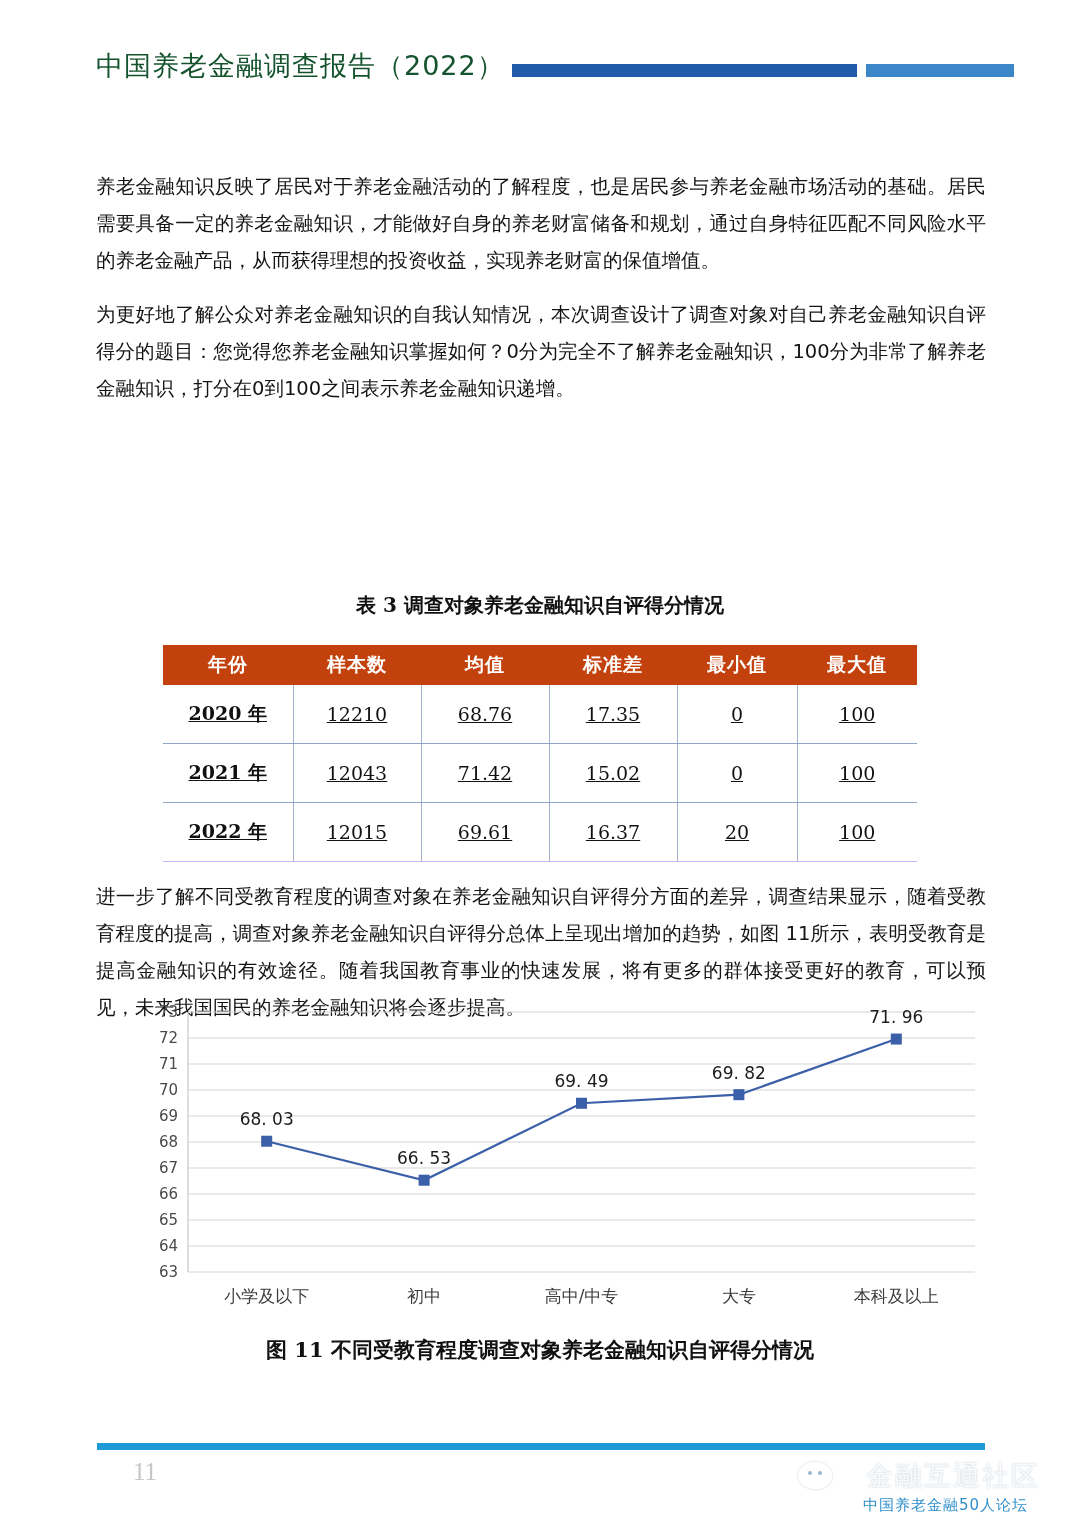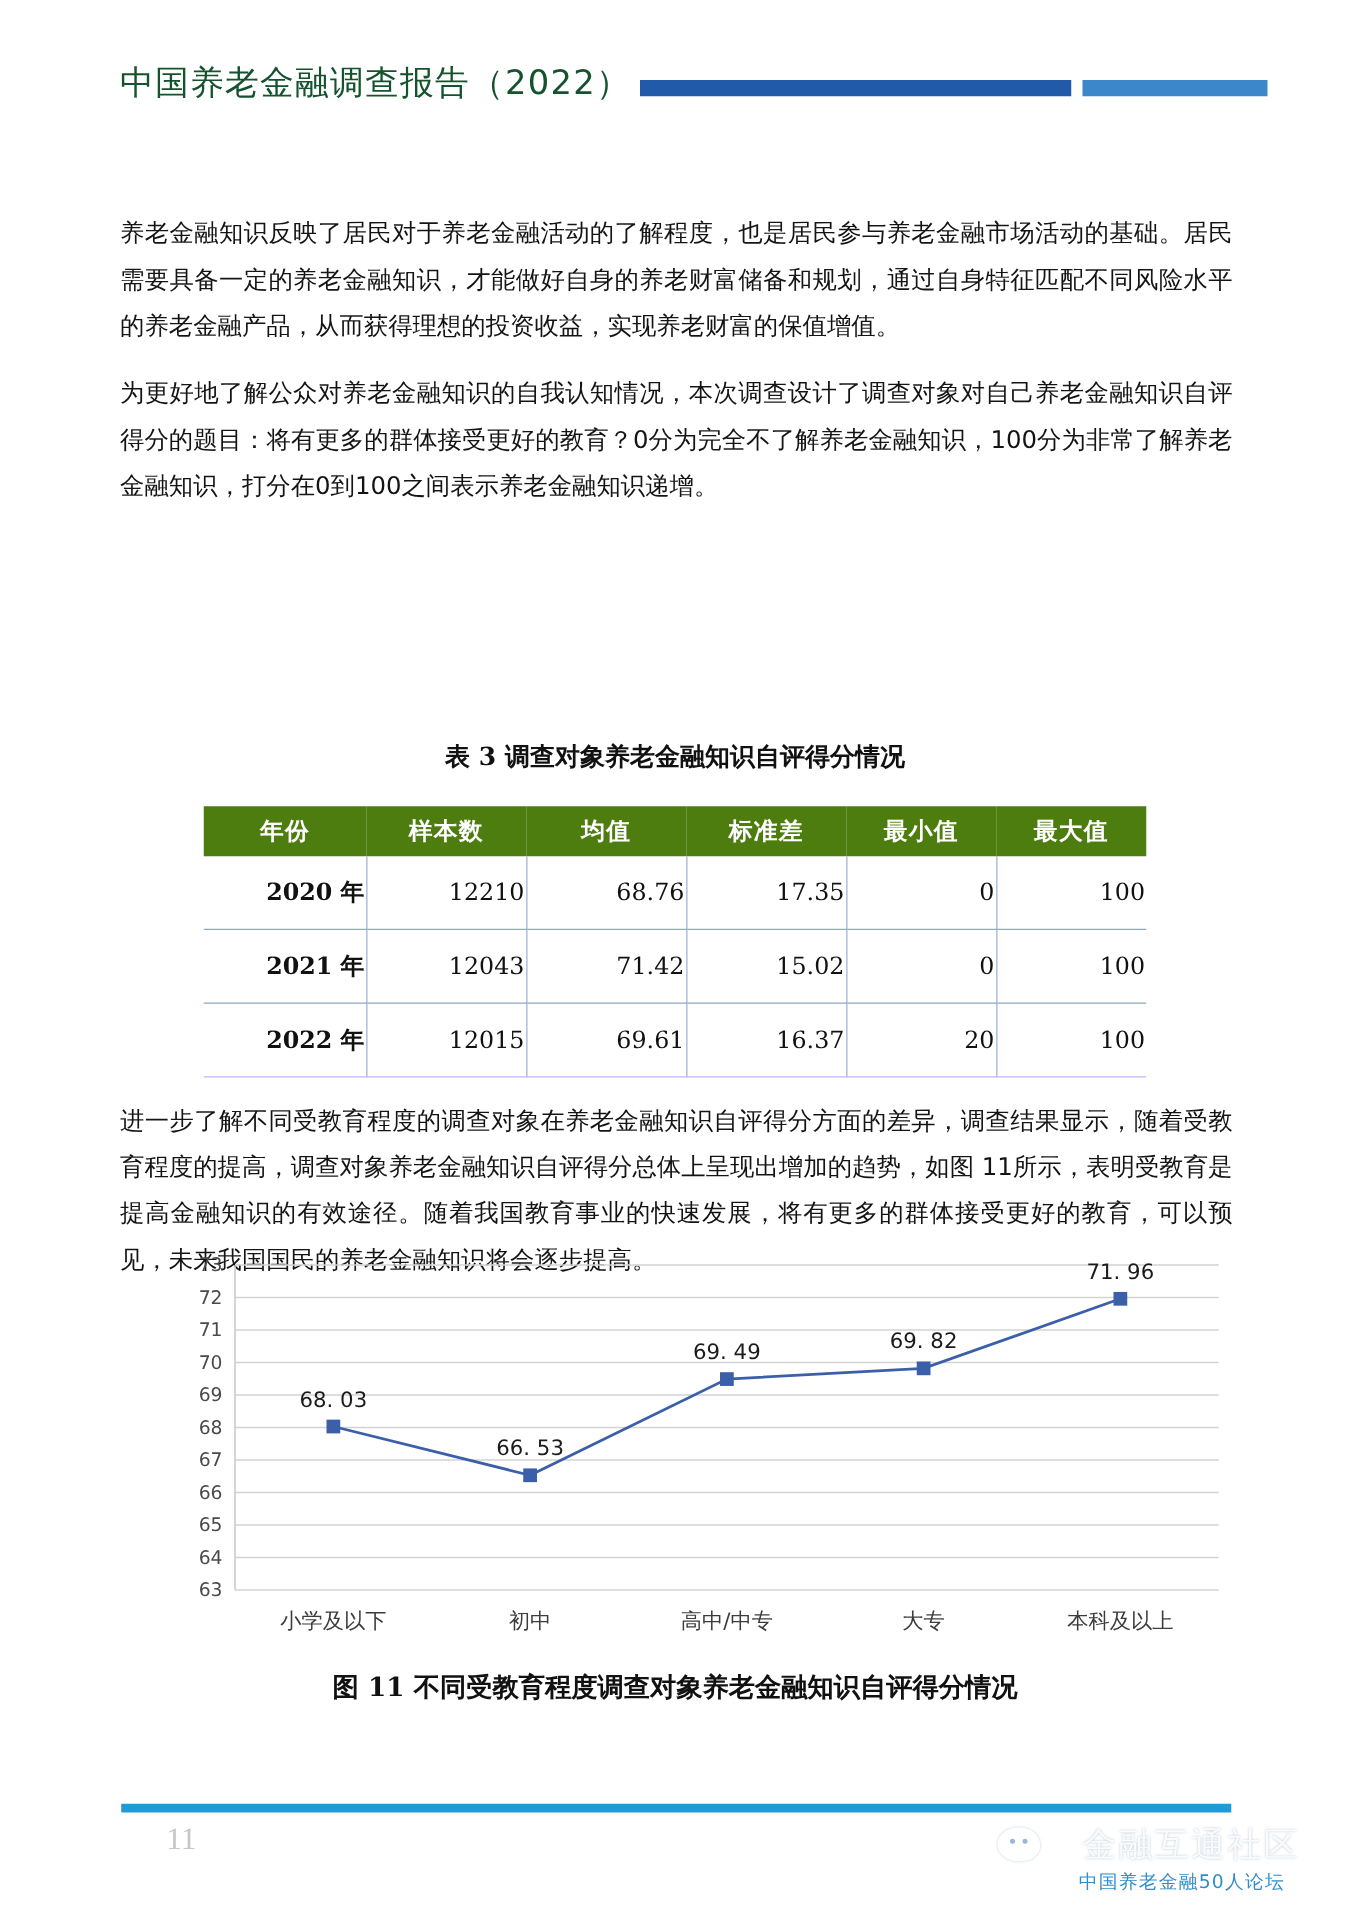--- a/index.html
+++ b/index.html
@@ -82,37 +82,38 @@
   }
   table.data-table {
     position: absolute;
     left: 163px;
     top: 645px;
     width: 754px;
     border-collapse: collapse;
     font-family: "DejaVu Serif", "Liberation Serif", serif;
   }
   table.data-table th {
-    background: #4d7c0f;
+    background: #c2410c;
     color: #ffffff;
     font-size: 19px;
     font-weight: bold;
     font-family: "DejaVu Serif", "Liberation Serif", serif;
     height: 38px;
     text-align: center;
     border: none;
     letter-spacing: 1px;
   }
   table.data-table td {
     height: 56px;
-    text-align: right;
+    text-align: center;
     font-size: 19px;
     color: #111;
     border-right: 1px solid #9fb2cf;
     border-bottom: 1px solid #8fa6c6;
+    text-decoration: underline;
   }
   table.data-table td:last-child { border-right: none; }
   table.data-table tr:last-child td { border-bottom: 1px solid #c4b5fd; }
   table.data-table td.year-cell { font-weight: bold; }
   table.data-table col.c1 { width: 130px; }
   table.data-table col.c2 { width: 128px; }
   table.data-table col.c3 { width: 128px; }
   table.data-table col.c4 { width: 128px; }
   table.data-table col.c5 { width: 120px; }
   table.data-table col.c6 { width: 120px; }
@@ -217,21 +218,21 @@
 
 <div id="page">
 
   <div class="doc-header">
     <div class="doc-header-title">中国养老金融调查报告（2022）</div>
     <div class="hdr-bar hdr-bar-long"></div>
     <div class="hdr-bar hdr-bar-short"></div>
   </div>
 
   <div class="para" id="para1">养老金融知识反映了居民对于养老金融活动的了解程度，也是居民参与养老金融市场活动的基础。居民需要具备一定的养老金融知识，才能做好自身的养老财富储备和规划，通过自身特征匹配不同风险水平的养老金融产品，从而获得理想的投资收益，实现养老财富的保值增值。</div>
-  <div class="para" id="para2">为更好地了解公众对养老金融知识的自我认知情况，本次调查设计了调查对象对自己养老金融知识自评得分的题目：将有更多的群体接受更好的教育？0分为完全不了解养老金融知识，100分为非常了解养老金融知识，打分在0到100之间表示养老金融知识递增。</div>
+  <div class="para" id="para2">为更好地了解公众对养老金融知识的自我认知情况，本次调查设计了调查对象对自己养老金融知识自评得分的题目：您觉得您养老金融知识掌握如何？0分为完全不了解养老金融知识，100分为非常了解养老金融知识，打分在0到100之间表示养老金融知识递增。</div>
 
   <div class="table-caption">表 3 调查对象养老金融知识自评得分情况</div>
 
   <table class="data-table">
     <colgroup>
       <col class="c1">
         <col class="c2">
         <col class="c3">
       <col class="c4">
         <col class="c5">

